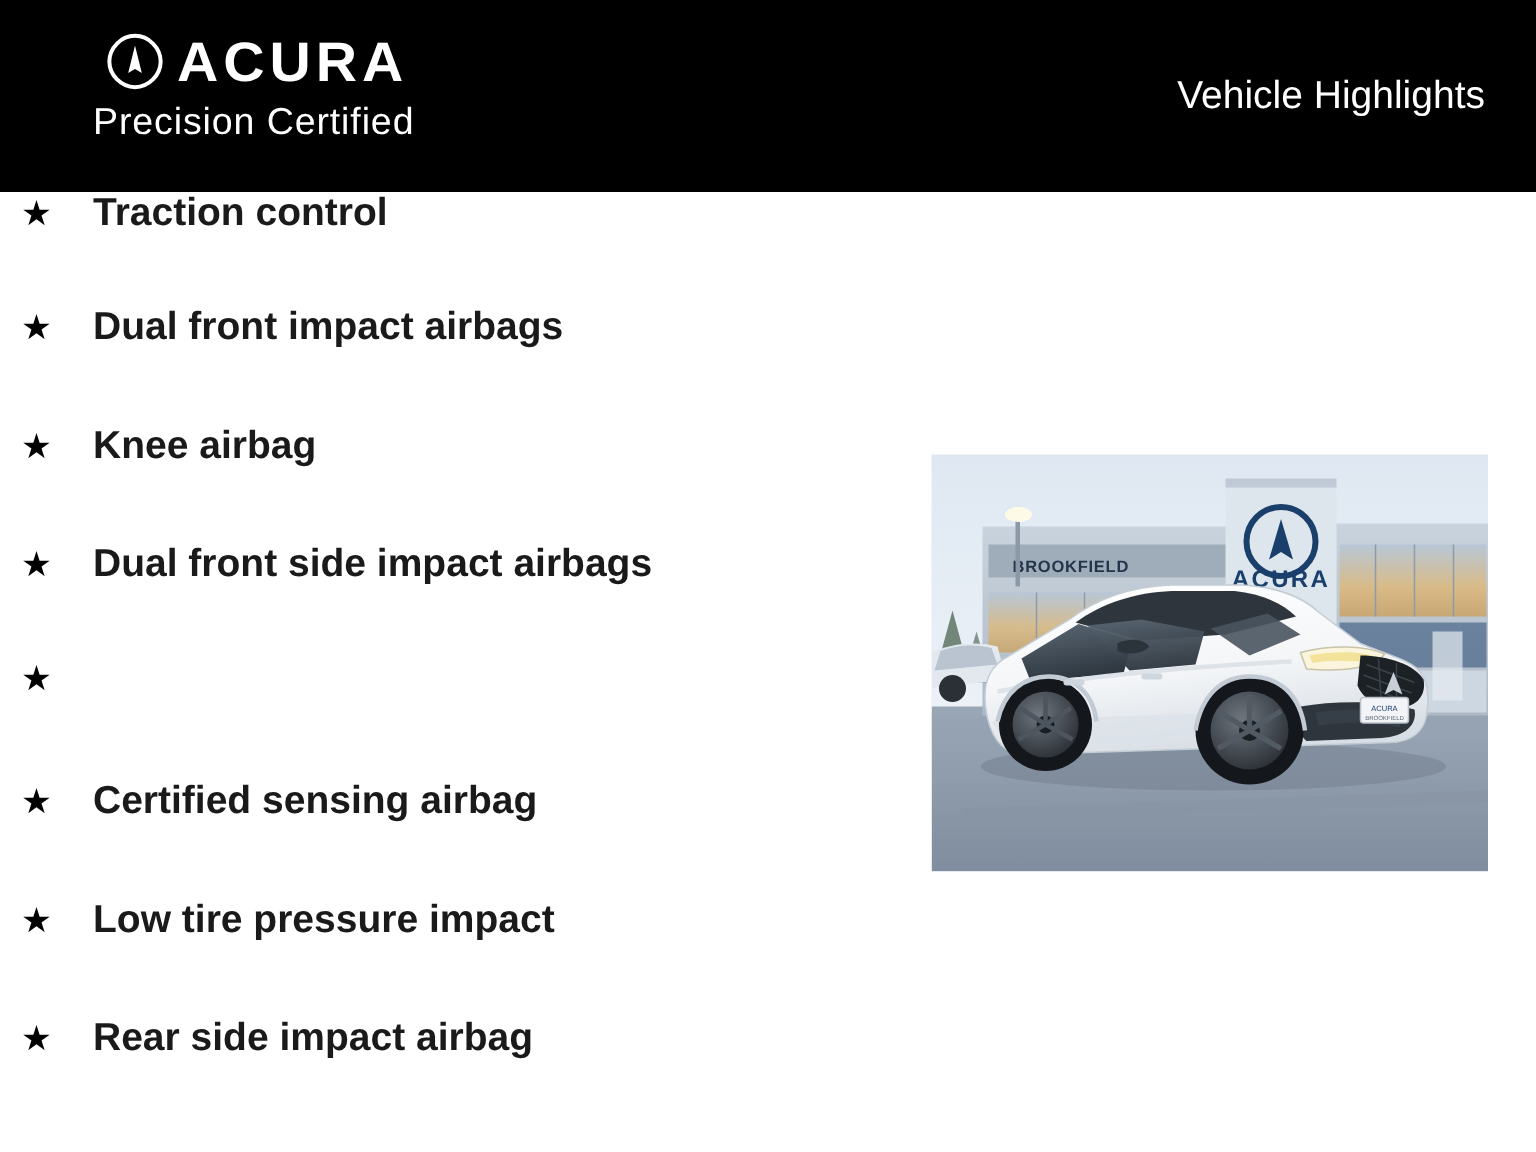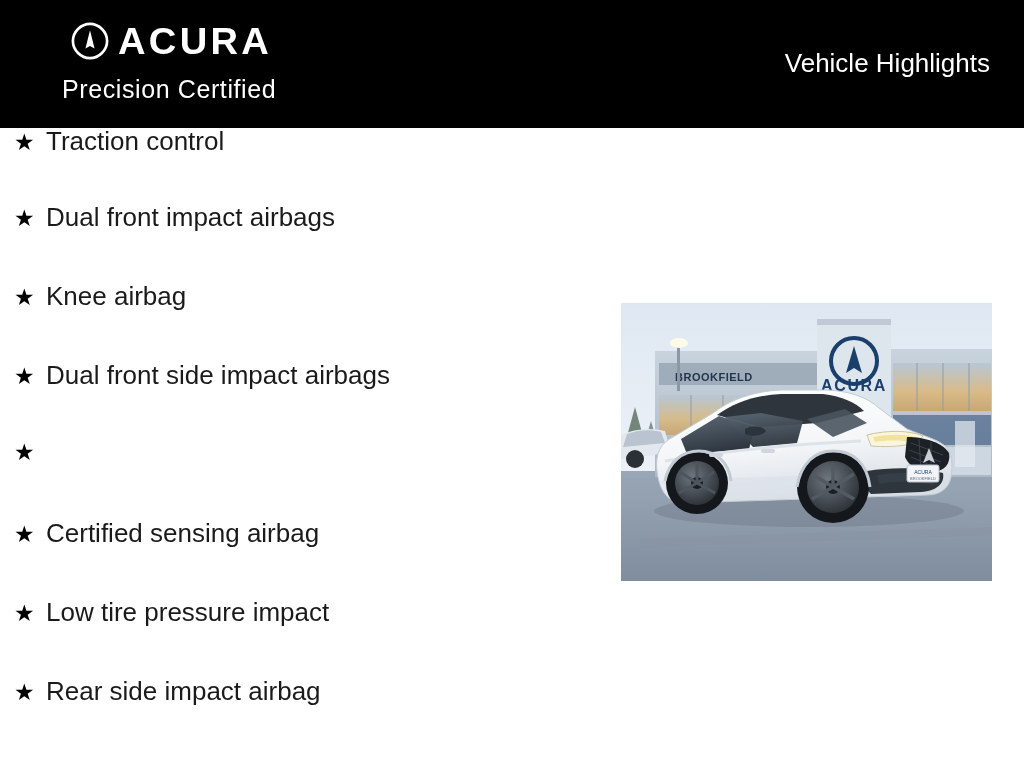--- a/index.html
+++ b/index.html
@@ -66,21 +66,21 @@
     white-space: nowrap;
   }
 
   .precision-certified {
     color: #ffffff;
     font-family: "Liberation Sans", sans-serif;
     font-size: 25px;
     font-weight: 400;
     letter-spacing: 0.6px;
     line-height: 1;
-    margin-top: 17px;
+    margin-top: 9px;
     white-space: nowrap;
   }
 
   .header-title {
     position: absolute;
     right: 34px;
     top: 50px;
     color: #ffffff;
     font-family: "Liberation Sans", sans-serif;
     font-size: 26px;
@@ -114,24 +114,25 @@
     font-size: 23px;
     line-height: 1;
     color: #000000;
     width: 32px;
     display: inline-block;
   }
 
   .feature-label {
     font-family: "Liberation Sans", sans-serif;
     font-size: 26px;
-    font-weight: 400;
+    font-weight: 700;
     color: #1a1a1a;
     line-height: 1;
     white-space: nowrap;
+    margin-left: 16px;
   }
 
   
   .vehicle-photo {
     position: absolute;
     left: 621px;
     top: 303px;
     width: 371px;
     height: 278px;
     overflow: hidden;

